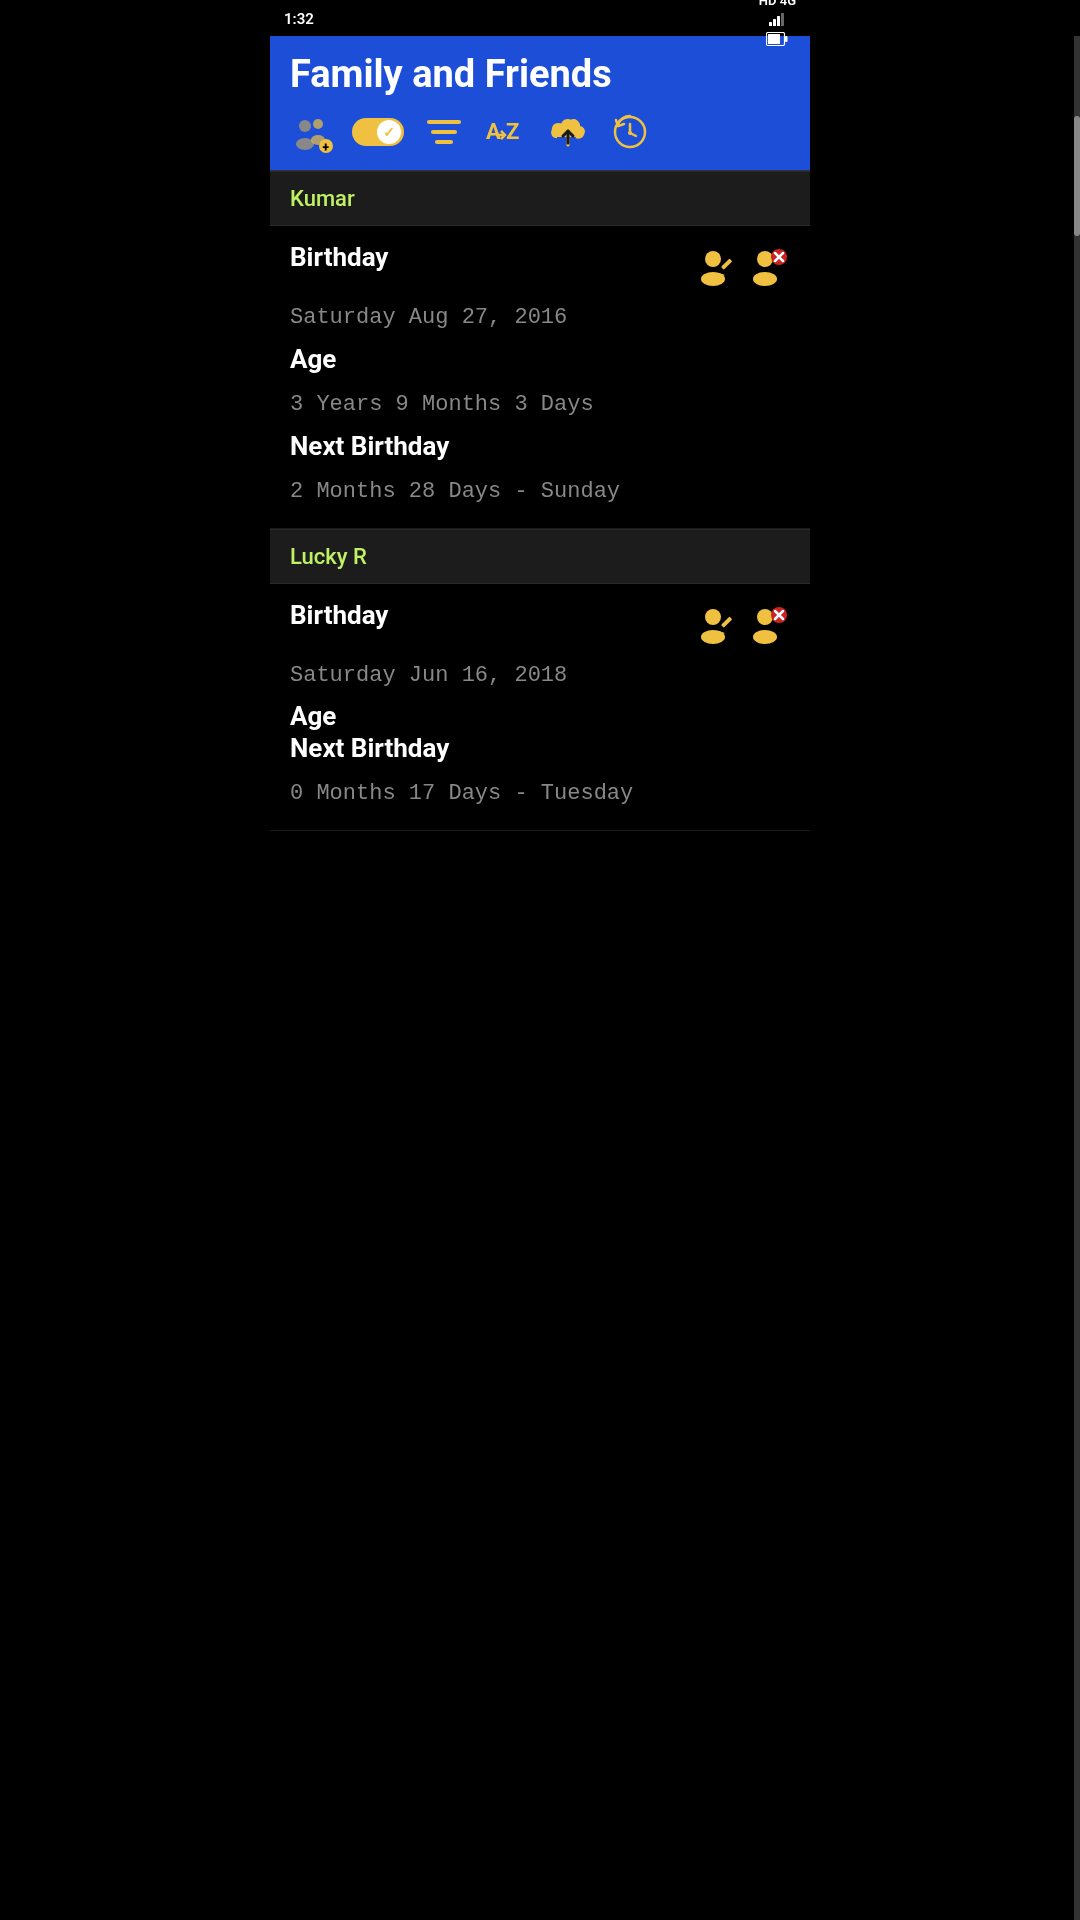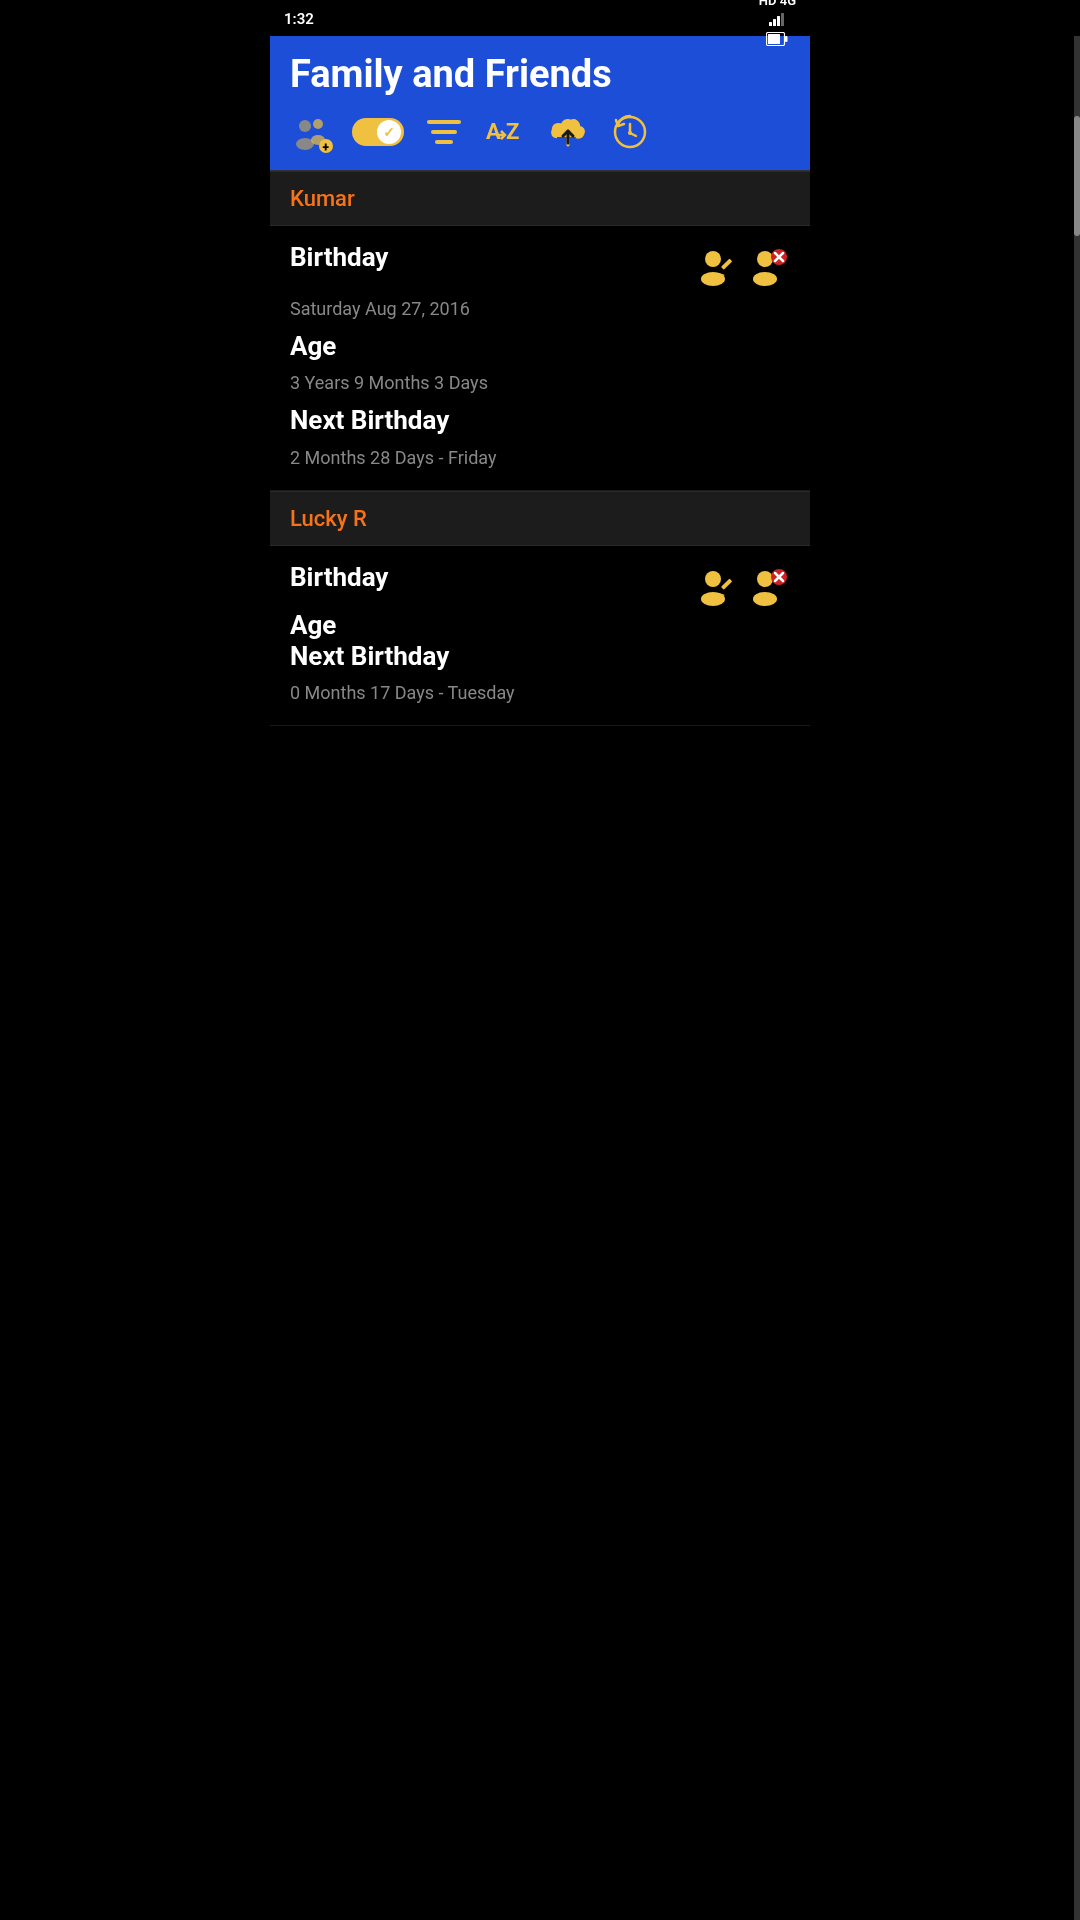--- a/index.html
+++ b/index.html
@@ -99,21 +99,21 @@
     
     .section-header {
       background: #1c1c1c;
       padding: 14px 20px;
       border-top: 1px solid #2a2a2a;
       border-bottom: 1px solid #2a2a2a;
     }
     .section-name {
       font-size: 22px;
       font-weight: 500;
-      color: #f97316;
+      color: #bef264;
     }
 
     
     .person-card {
       background: #000;
       padding: 16px 20px 10px 20px;
       border-bottom: 1px solid #1a1a1a;
     }
 
     .birthday-row {
@@ -122,25 +122,26 @@
       align-items: flex-start;
       margin-bottom: 2px;
     }
     .field-label {
       font-size: 26px;
       font-weight: 700;
       color: #fff;
       line-height: 1.2;
     }
     .field-value {
-      font-size: 18px;
+      font-size: 22px;
       color: #888;
       line-height: 1.4;
       margin-bottom: 10px;
-      margin-top: 8px;
+      margin-top: 15px;
+      font-family: Liberation Mono, monospace;
     }
 
     .action-icons {
       display: flex;
       align-items: center;
       gap: 8px;
       margin-top: 2px;
     }
 
     
@@ -292,21 +293,21 @@
         </svg>
       </div>
     </div>
   </div>
   <div class="field-value">Saturday Aug 27, 2016</div>
 
   <div class="field-label">Age</div>
   <div class="field-value">3 Years 9 Months 3 Days</div>
 
   <div class="field-label">Next Birthday</div>
-  <div class="field-value">2 Months 28 Days  -  Friday</div>
+  <div class="field-value">2 Months 28 Days  -  Sunday</div>
 </div>
 
 <div class="section-header">
   <span class="section-name">Lucky R</span>
 </div>
 
 <div class="person-card">
   <div class="birthday-row">
     <span class="field-label">Birthday</span>
     <div class="action-icons">
@@ -322,20 +323,21 @@
         <svg width="42" height="42" viewBox="0 0 42 42" fill="none">
           <circle cx="18" cy="14" r="8" fill="#f0c040"></circle>
           <ellipse cx="18" cy="34" rx="12" ry="7" fill="#f0c040"></ellipse>
           <circle cx="32" cy="12" r="8" fill="#cc2222"></circle>
           <line x1="28" y1="8" x2="36" y2="16" stroke="white" stroke-width="2.5" stroke-linecap="round"></line>
           <line x1="36" y1="8" x2="28" y2="16" stroke="white" stroke-width="2.5" stroke-linecap="round"></line>
         </svg>
       </div>
     </div>
   </div>
+  <div class="field-value">Saturday Jun 16, 2018</div>
 
   <div class="field-label">Age</div>
 
   <div class="field-label">Next Birthday</div>
   <div class="field-value">0 Months 17 Days  -  Tuesday</div>
 </div>
 
 <div class="scroll-indicator">
   <div class="scroll-thumb"></div>
 </div>

